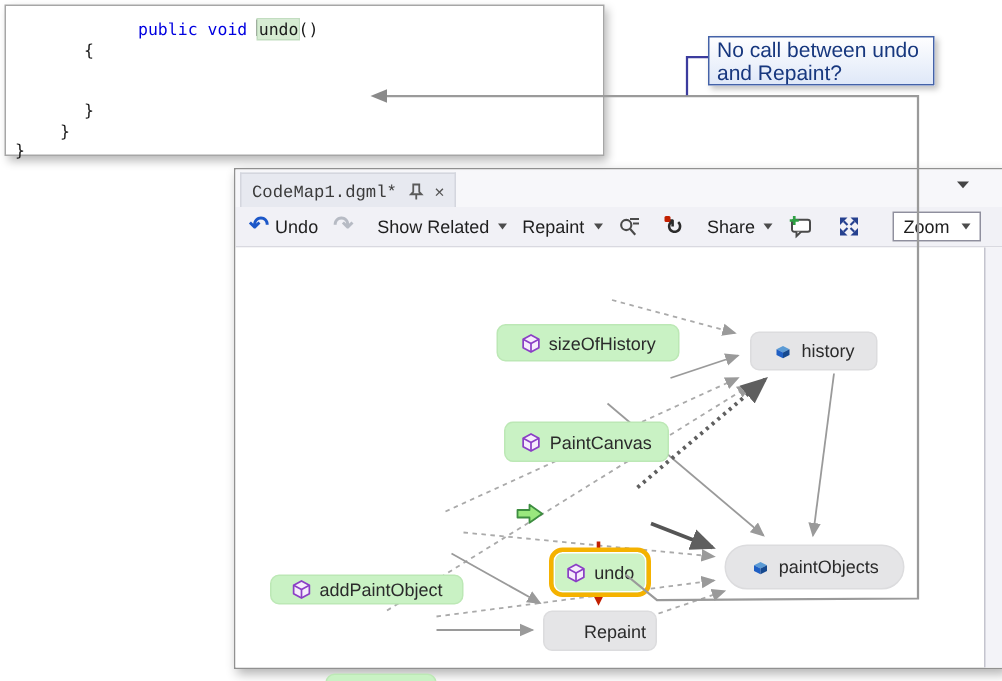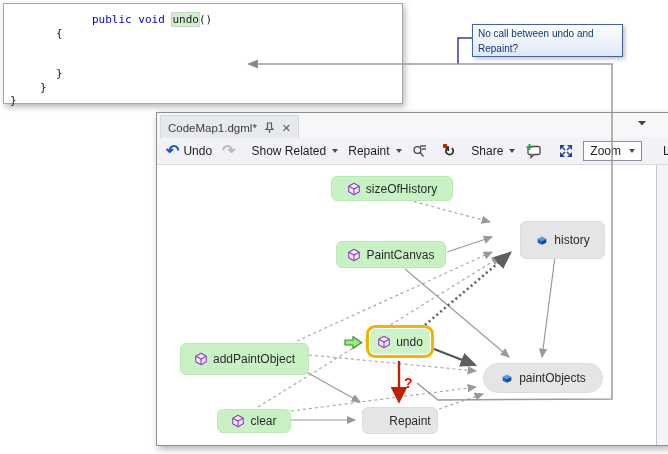--- a/index.html
+++ b/index.html
@@ -20,68 +20,68 @@
   }
   .kw { color:#0000e0; }
   .sym-highlight { background:#d6ecd2; outline:1px solid #c2ddc0; }
   .caret-bar { display:inline-block; width:1px; height:11px; background:#000;
                vertical-align:-1px; }
 
   
   .tooltip {
     position:absolute; left:472px; top:24px; width:151px; height:33px;
     background:linear-gradient(#fefeff,#dfe8f8); border:1px solid #4462a8;
-    color:#17377e; font-size:10px; line-height:15px; padding:1px 5px;
+    color:#17377e; font-size:14px; line-height:15px; padding:1px 5px;
     box-shadow:2px 2px 4px rgba(0,0,0,.25); z-index:6;
   }
 
   
   .map-window {
     position:absolute; left:156px; top:112px; width:514px; height:334px;
     background:#ffffff; border:1px solid #919191;
     box-shadow:2px 3px 7px rgba(0,0,0,.3); z-index:1;
   }
   .tab-bar { position:absolute; left:0; top:0; right:0; height:25px; background:#f7f7fa; }
   .doc-tab {
     position:absolute; left:3px; top:2px; height:23px; padding:12px 7px;
     background:#e7e9f0; color:#3c3c3c; font-size:11.5px;
-    display:flex; align-items:center; gap:7px; border:1px solid #d4d6de; border-bottom:none;
+    display:flex; align-items:center; gap:7px; border:1px solid #d4d6de; border-bottom:none;font-family:Liberation Mono, monospace;
   }
   .tab-close { color:#555; font-size:11px; cursor:default; }
   .tab-overflow { position:absolute; right:22px; top:7px; color:#444; font-size:10px; }
 
   .toolbar {
     position:absolute; left:0; top:25px; right:0; height:27px;
     background:#f1f1f6; border-bottom:1px solid #d9d9e0;
     display:flex; align-items:center; font-size:12px; color:#1e1e1e;
   }
   .tb-item { display:flex; align-items:center; gap:4px; padding:0 5px; white-space:nowrap; }
   .tb-sep { width:1px; height:18px; background:#c9c9d3; margin:0 3px; }
   .caret-down { width:0; height:0; border-left:3.5px solid transparent;
                 border-right:3.5px solid transparent; border-top:4px solid #4c4c4c;
                 display:inline-block; margin-left:2px; }
   .undo-glyph { color:#1c57c8; font-size:16px; font-weight:bold; line-height:16px; }
   .redo-glyph { color:#b7bbc4; font-size:16px; font-weight:bold; line-height:16px; }
   .refresh-glyph { color:#2b2b2b; font-size:14px; font-weight:bold; position:relative; }
   .refresh-glyph::after { content:""; position:absolute; left:-1px; top:1px; width:4px; height:4px;
                           background:#c22000; border-radius:1px; }
   .zoom-box { display:flex; align-items:center; gap:6px; background:#ffffff;
-              border:1px solid #8f8f9e; height:20px; padding:0 6px; margin:0 4px; }
+              border:1px solid #8f8f9e; height:20px; padding:0 6px; margin:0 16px; }
   .legend-btn { padding:0 8px; }
 
   .canvas { position:absolute; left:0; top:52px; right:0; bottom:0; background:#ffffff; }
   .legend-panel { position:absolute; left:499px; top:52px; bottom:0; right:0;
                   background:#f3f3f8; border-left:1px solid #c4c4ce; }
 
   
   .node {
     position:absolute; display:flex; align-items:center; justify-content:center; gap:5px;
     border-radius:6px; font-size:12px; color:#2b2b2b; z-index:3; padding:0 8px;
   }
-  .node-green { background:#c9f2c4; border:1px solid #bce8b5; }
+  .node-green { background:#c9f2c4; border:1px solid #bce8b5;margin-top:40px; }
   .node-gray  { background:#e5e5e7; border:1px solid #dcdcde; }
   .node-selected { border:3px solid #f5b200; border-radius:9px; background:#cdf3c6;
                    box-shadow:inset 0 0 0 1px #ffffff; }
   .edge-svg, .annot-svg { position:absolute; left:0; top:0; width:668px; height:454px;
                           pointer-events:none; }
   .edge-svg { z-index:2; } .annot-svg { z-index:5; }
   .entry-arrow { position:absolute; left:344px; top:335px; z-index:3; }
 </style>
 </head>
 <body>
@@ -229,21 +229,21 @@
   <svg width="14" height="14" viewBox="0 0 16 16">
     <g stroke="#8b3fc6" stroke-width="1.3" fill="#f6ecfc" stroke-linejoin="round">
       <polygon points="8,1.5 14,4.8 14,11.2 8,14.5 2,11.2 2,4.8"></polygon>
       <polyline points="2,4.8 8,8 14,4.8" fill="none"></polyline>
       <line x1="8" y1="8" x2="8" y2="14.5"></line>
     </g>
   </svg>
   <span>sizeOfHistory</span>
 </div>
 
-<div class="node node-gray" style="left:520px; top:221px; width:85px; height:38px;">
+<div class="node node-gray" style="left:500px; top:221px; width:85px; height:26px;">
   <svg width="14" height="13" viewBox="0 0 16 15">
     <polygon points="3,5.5 8,3 13,5.5 8,8" fill="#5b9bd5"></polygon>
     <polygon points="3,5.5 8,8 8,12.5 3,10" fill="#1f5fc4"></polygon>
     <polygon points="13,5.5 8,8 8,12.5 13,10" fill="#16498f"></polygon>
   </svg>
   <span>history</span>
 </div>
 
 <div class="node node-green" style="left:336px; top:241px; width:110px; height:27px;">
   <svg width="14" height="14" viewBox="0 0 16 16">
@@ -264,21 +264,21 @@
   <svg width="14" height="14" viewBox="0 0 16 16">
     <g stroke="#8b3fc6" stroke-width="1.3" fill="#f6ecfc" stroke-linejoin="round">
       <polygon points="8,1.5 14,4.8 14,11.2 8,14.5 2,11.2 2,4.8"></polygon>
       <polyline points="2,4.8 8,8 14,4.8" fill="none"></polyline>
       <line x1="8" y1="8" x2="8" y2="14.5"></line>
     </g>
   </svg>
   <span>undo</span>
 </div>
 
-<div class="node node-green" style="left:180px; top:343px; width:129px; height:32px;">
+<div class="node node-green" style="left:180px; top:343px; width:129px; height:20px;">
   <svg width="14" height="14" viewBox="0 0 16 16">
     <g stroke="#8b3fc6" stroke-width="1.3" fill="#f6ecfc" stroke-linejoin="round">
       <polygon points="8,1.5 14,4.8 14,11.2 8,14.5 2,11.2 2,4.8"></polygon>
       <polyline points="2,4.8 8,8 14,4.8" fill="none"></polyline>
       <line x1="8" y1="8" x2="8" y2="14.5"></line>
     </g>
   </svg>
   <span>addPaintObject</span>
 </div>
 

